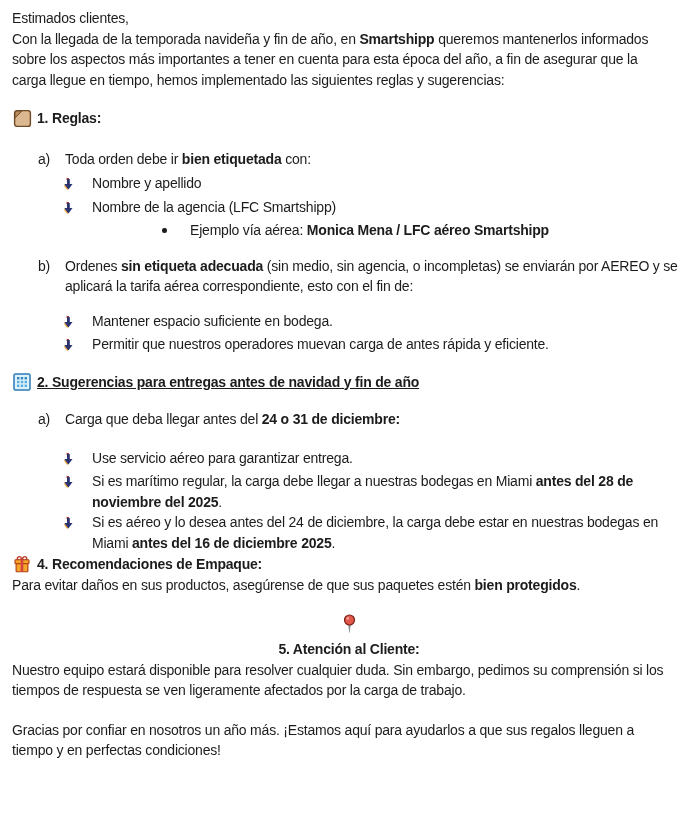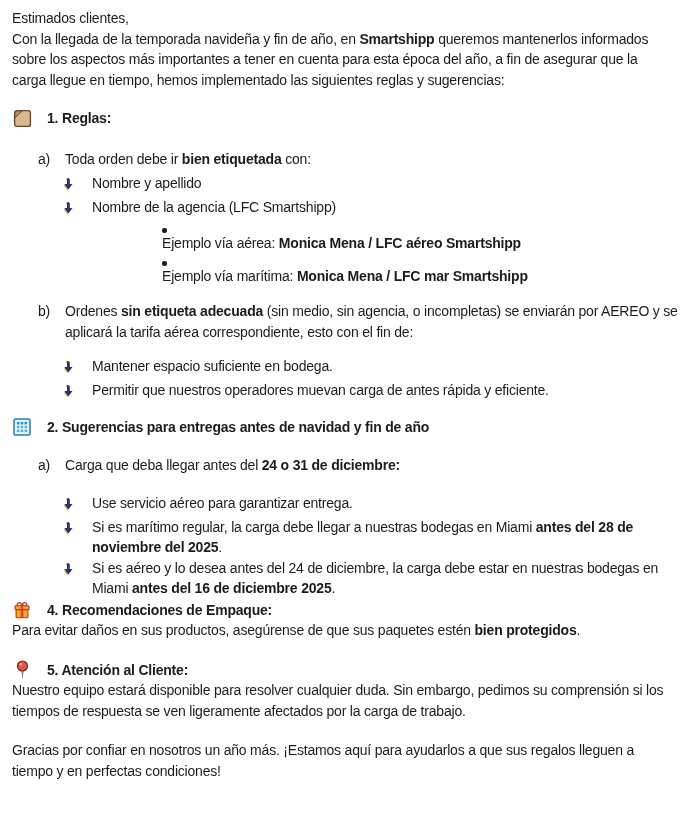--- a/index.html
+++ b/index.html
@@ -2,48 +2,48 @@
 <html><head>
 <meta charset="utf-8">
 <style>
   html,body{margin:0;padding:0;background:#ffffff;}
   body{width:690px;height:825px;overflow:hidden;
        font-family:"Liberation Sans", sans-serif;color:#1c1c1c;}
   .doc{width:690px;box-sizing:border-box;padding:8px 4px 0 12px;}
   .line{font-size:14px;line-height:20.5px;letter-spacing:-0.2px;}
   b{font-weight:bold;}
   
-  .sec-h{display:flex;align-items:center;gap:15px;font-weight:bold;}
+  .sec-h{display:flex;align-items:center;gap:5px;font-weight:bold;}
   .sec-h .sec-icon{flex:none;width:20px;height:20px;display:flex;align-items:center;justify-content:center;}
   
   .item{display:flex;margin-left:26px;}
   .item-label{flex:none;width:27px;}
   .item-text{flex:1;}
   
   .blist{margin-left:50px;}
   .bullet{display:flex;}
   .bullet-icon{flex:none;width:14px;margin-right:16px;padding-top:3px;}
   .bullet-text{flex:1;}
   
-  .sub{display:flex;margin-left:100px;flex-direction:column;}
+  .sub{display:flex;margin-left:100px;}
   .sub-dot-w{flex:none;width:28px;padding-top:8px;}
   .sub-dot{display:block;width:4.5px;height:4.5px;border-radius:50%;background:#1c1c1c;}
   .sub-text{flex:1;}
   
   .m-intro{}
   .m-h1{margin-top:18px;}
   .m-itema{margin-top:20px;}
   .m-lista{margin-top:4px;}
   .m-itemb{margin-top:15px;}
   .m-listb{margin-top:14px;}
-  .m-h2{margin-top:14px;}
+  .m-h2{margin-top:14px;text-decoration:underline;}
   .m-itema2{margin-top:17px;}
   .m-list2{margin-top:18px;}
   .m-h4{margin-top:1px;}
-  .m-h5{margin-top:19px;}
+  .m-h5{margin-top:19px;flex-direction:column;}
   .m-close{margin-top:19px;}
 </style>
 </head>
 <body>
 
 <div class="doc">
 
   <div class="line">Estimados clientes,</div>
 
   <div class="line m-intro">Con la llegada de la temporada navideña y fin de año, en <b>Smartshipp</b> queremos mantenerlos informados<br>sobre los aspectos más importantes a tener en cuenta para esta época del año, a fin de asegurar que la<br>carga llegue en tiempo, hemos implementado las siguientes reglas y sugerencias:</div>
@@ -82,26 +82,20 @@
           <path d="M5 2 h2.8 v5 h2.7 L6.4 12.6 2.3 7 h2.7 Z" fill="#2a3370"></path>
         </svg>
       </span>
       <span class="bullet-text">Nombre de la agencia (LFC Smartshipp)</span>
     </div>
     <div class="line sub">
       <span class="sub-dot-w">
           <span class="sub-dot"></span>
         </span>
       <span class="sub-text">Ejemplo vía aérea: <b>Monica Mena / LFC aéreo Smartshipp</b></span>
-    </div>
-    <div class="line sub">
-      <span class="sub-dot-w">
-          <span class="sub-dot"></span>
-        </span>
-      <span class="sub-text">Ejemplo vía marítima: <b>Monica Mena / LFC mar Smartshipp</b></span>
     </div>
   </div>
 
   <div class="line item m-itemb">
     <span class="item-label">b)</span>
     <span class="item-text">Ordenes <b>sin etiqueta adecuada</b> (sin medio, sin agencia, o incompletas) se enviarán por AEREO y se<br>aplicará la tarifa aérea correspondiente, esto con el fin de:</span>
   </div>
 
   <div class="blist m-listb">
     <div class="line bullet">

